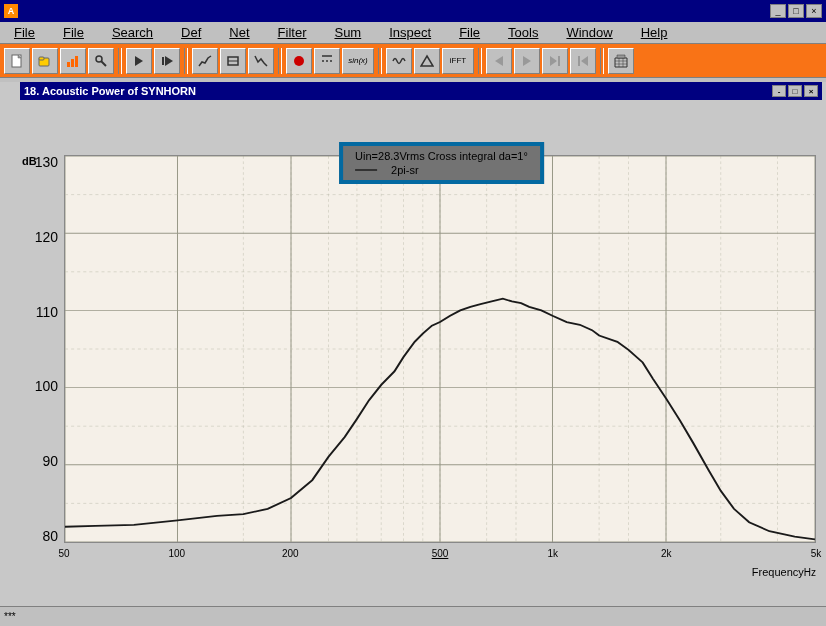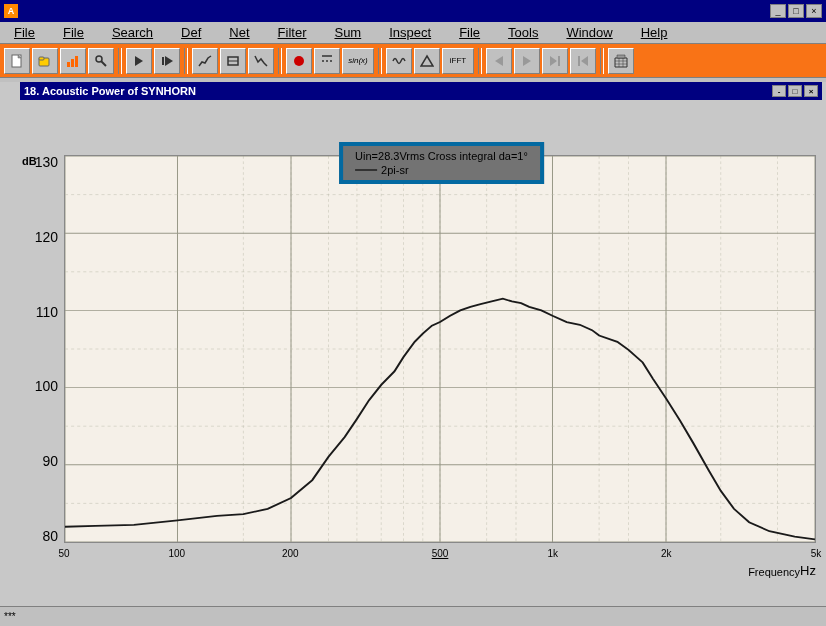--- a/index.html
+++ b/index.html
@@ -372,21 +372,21 @@
       <div class="inner-title-btn">×</div>
     </div>
   </div>
 
   <div id="chart-container" style="position:relative; margin: 0 4px 0 4px; background:#c8c8c8; height: calc(626px - 22px - 22px - 34px - 18px - 24px - 20px - 8px);">
 
     <div id="y-axis-label" style="position:absolute; left:2px; top:55px; font-size:11px; font-weight:bold;">dB</div>
 
     <div id="legend-box" style="position:absolute; left:50%; transform:translateX(-40%); top:2px; background:#737373; border:4px solid #0369a1; padding:4px 12px; z-index:10;margin-top:40px;">
       <div style="font-size:11px;">Uin=28.3Vrms Cross integral da=1°</div>
-      <div id="legend-line" style="display:flex; align-items:center; gap:2px; font-size:11px; margin-top:2px;">
+      <div id="legend-line" style="display:flex; align-items:center; gap:12px; font-size:11px; margin-top:2px;">
         <span style="display:inline-block; width:22px; border-top:2px solid #333; margin-right:2px;"></span>
         <span>2pi-sr</span>
       </div>
     </div>
 
     <div id="y-ticks" style="position:absolute; left:0; top:55px; bottom:35px; width:42px; display:flex; flex-direction:column; justify-content:space-between; align-items:flex-end; padding-right:4px;">
       <span class="y-tick">130</span>
       <span class="y-tick">120</span>
       <span class="y-tick">110</span>
       <span class="y-tick">100</span>
@@ -498,21 +498,21 @@
         <span class="x-tick" style="position:absolute; left:30.1%; transform:translateX(-50%);">200</span>
         <span class="x-tick" style="position:absolute; left:50%; transform:translateX(-50%);text-decoration:underline;">500</span>
         <span class="x-tick" style="position:absolute; left:65%; transform:translateX(-50%);">1k</span>
         <span class="x-tick" style="position:absolute; left:80.1%; transform:translateX(-50%);">2k</span>
         <span class="x-tick" style="position:absolute; left:100%; transform:translateX(-50%);">5k</span>
       </div>
     </div>
 
     <div style="position:absolute; right:6px; bottom:0; height:33px; display:flex; flex-direction:row; align-items:flex-end; justify-content:flex-end;">
       <span style="font-size:11px;">Frequency</span>
-      <span style="font-size:13px;">Hz</span>
+      <span style="font-size:10px;">Hz</span>
     </div>
 
   </div>
 </div>
 
 <div id="status-bar-1" style="height:20px; background:#c0c0c0; border-top:1px solid #808080; display:flex; align-items:center; padding:0 4px;">
   <span style="font-size:10px;">***</span>
 </div>
 
 </body></html>

